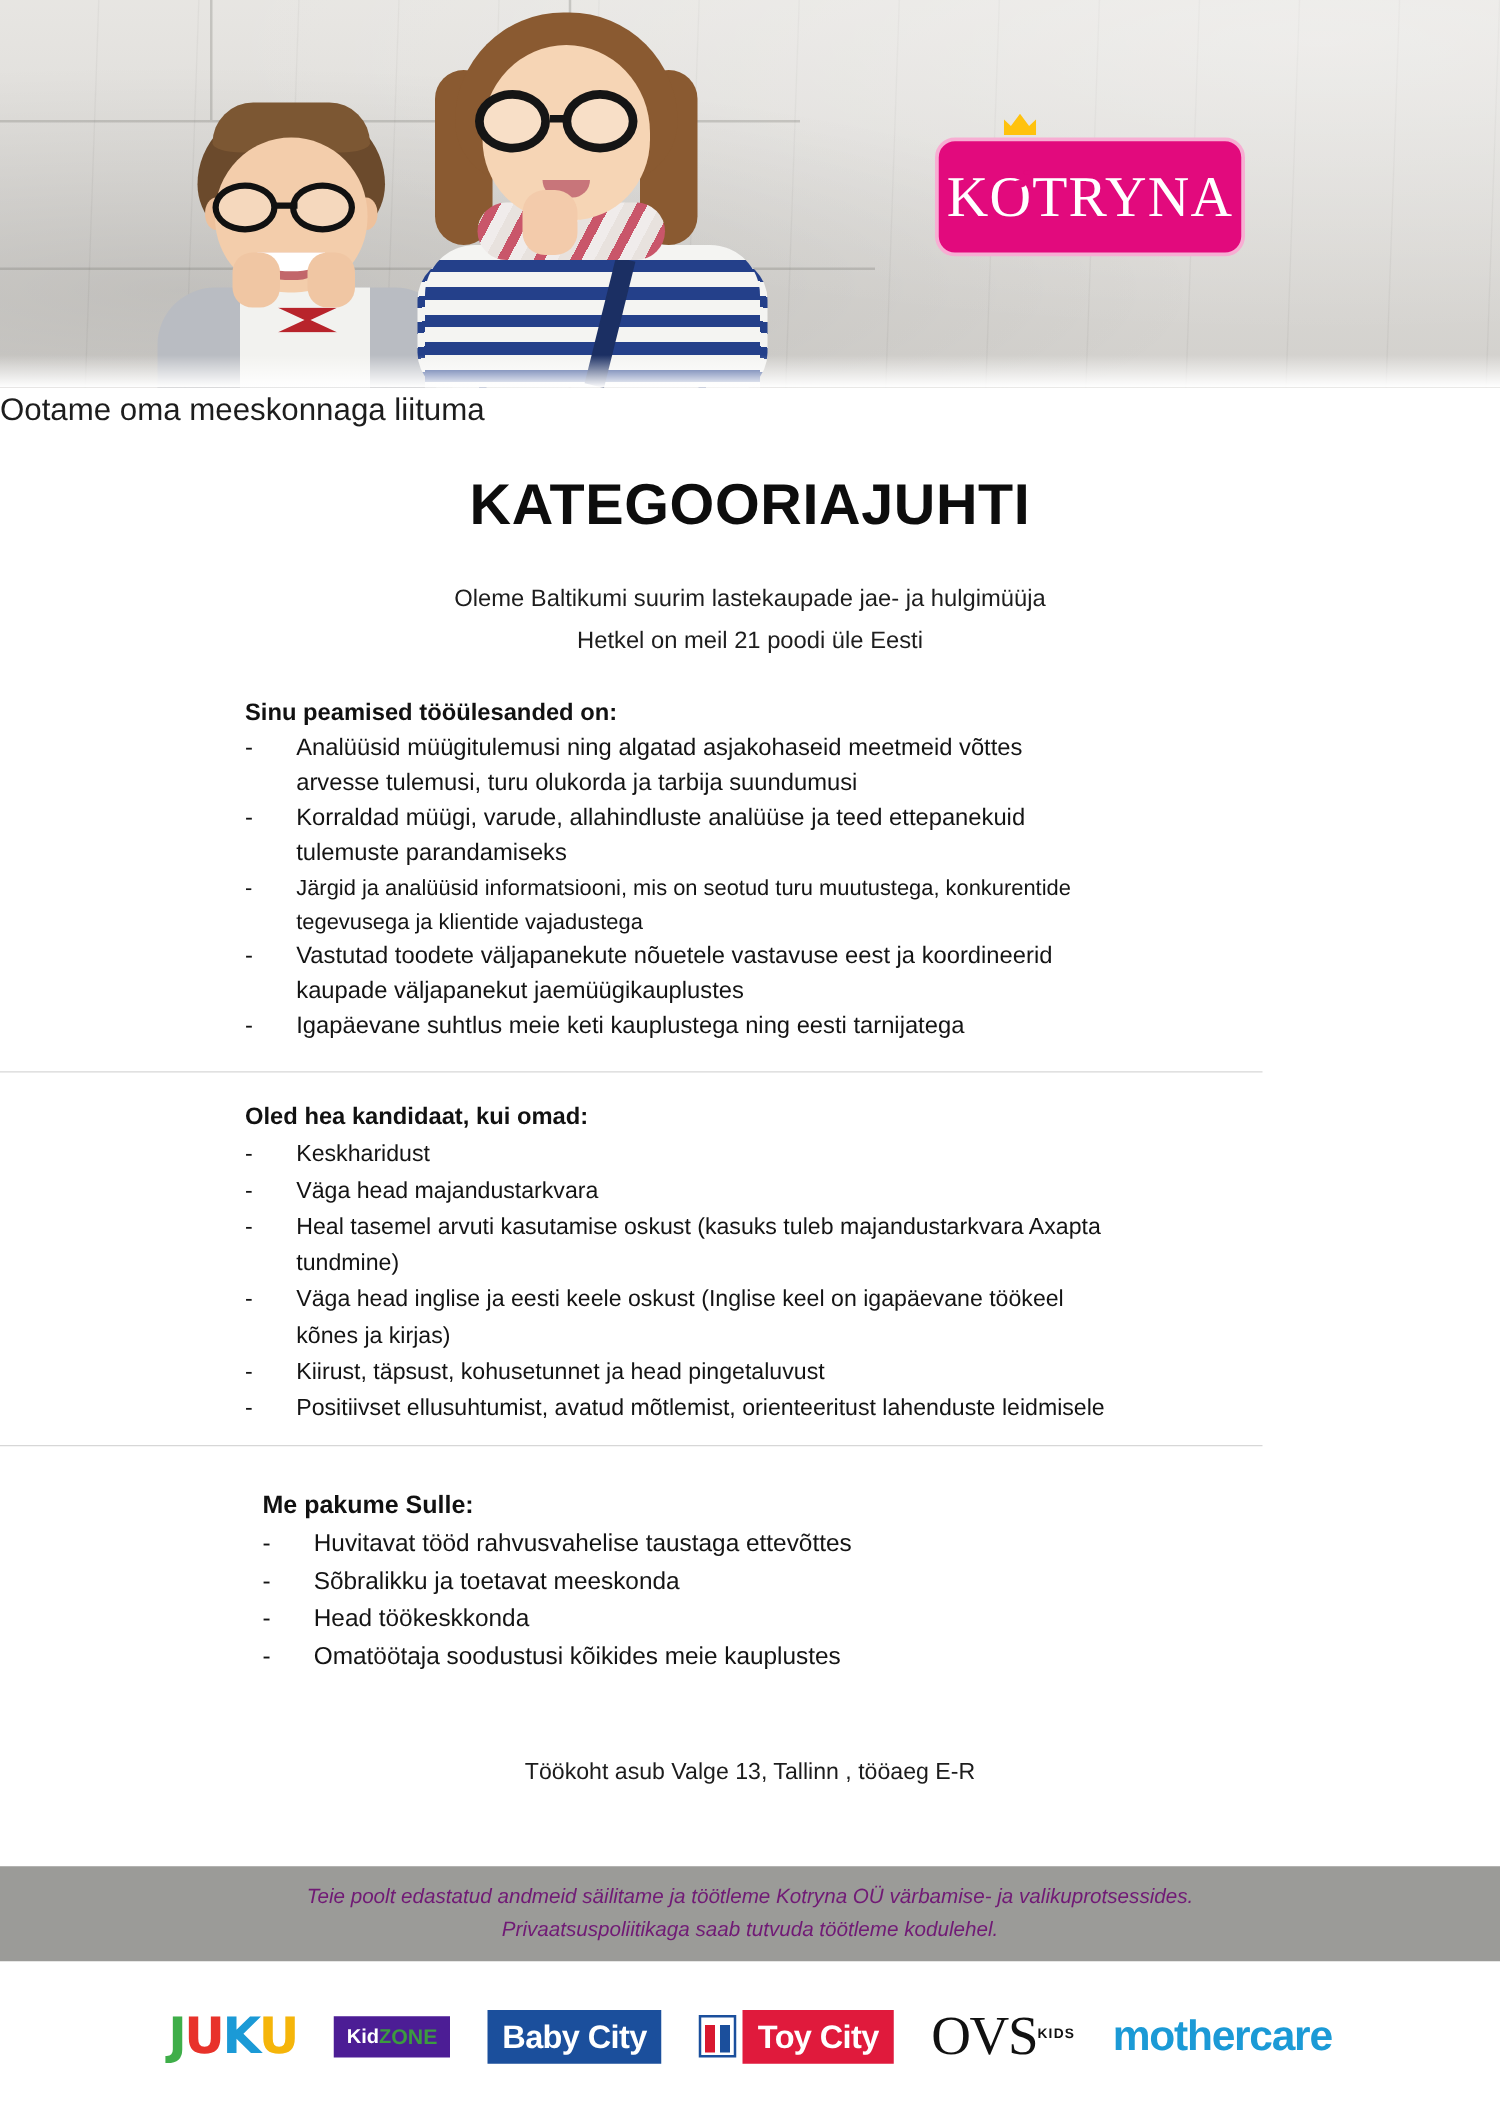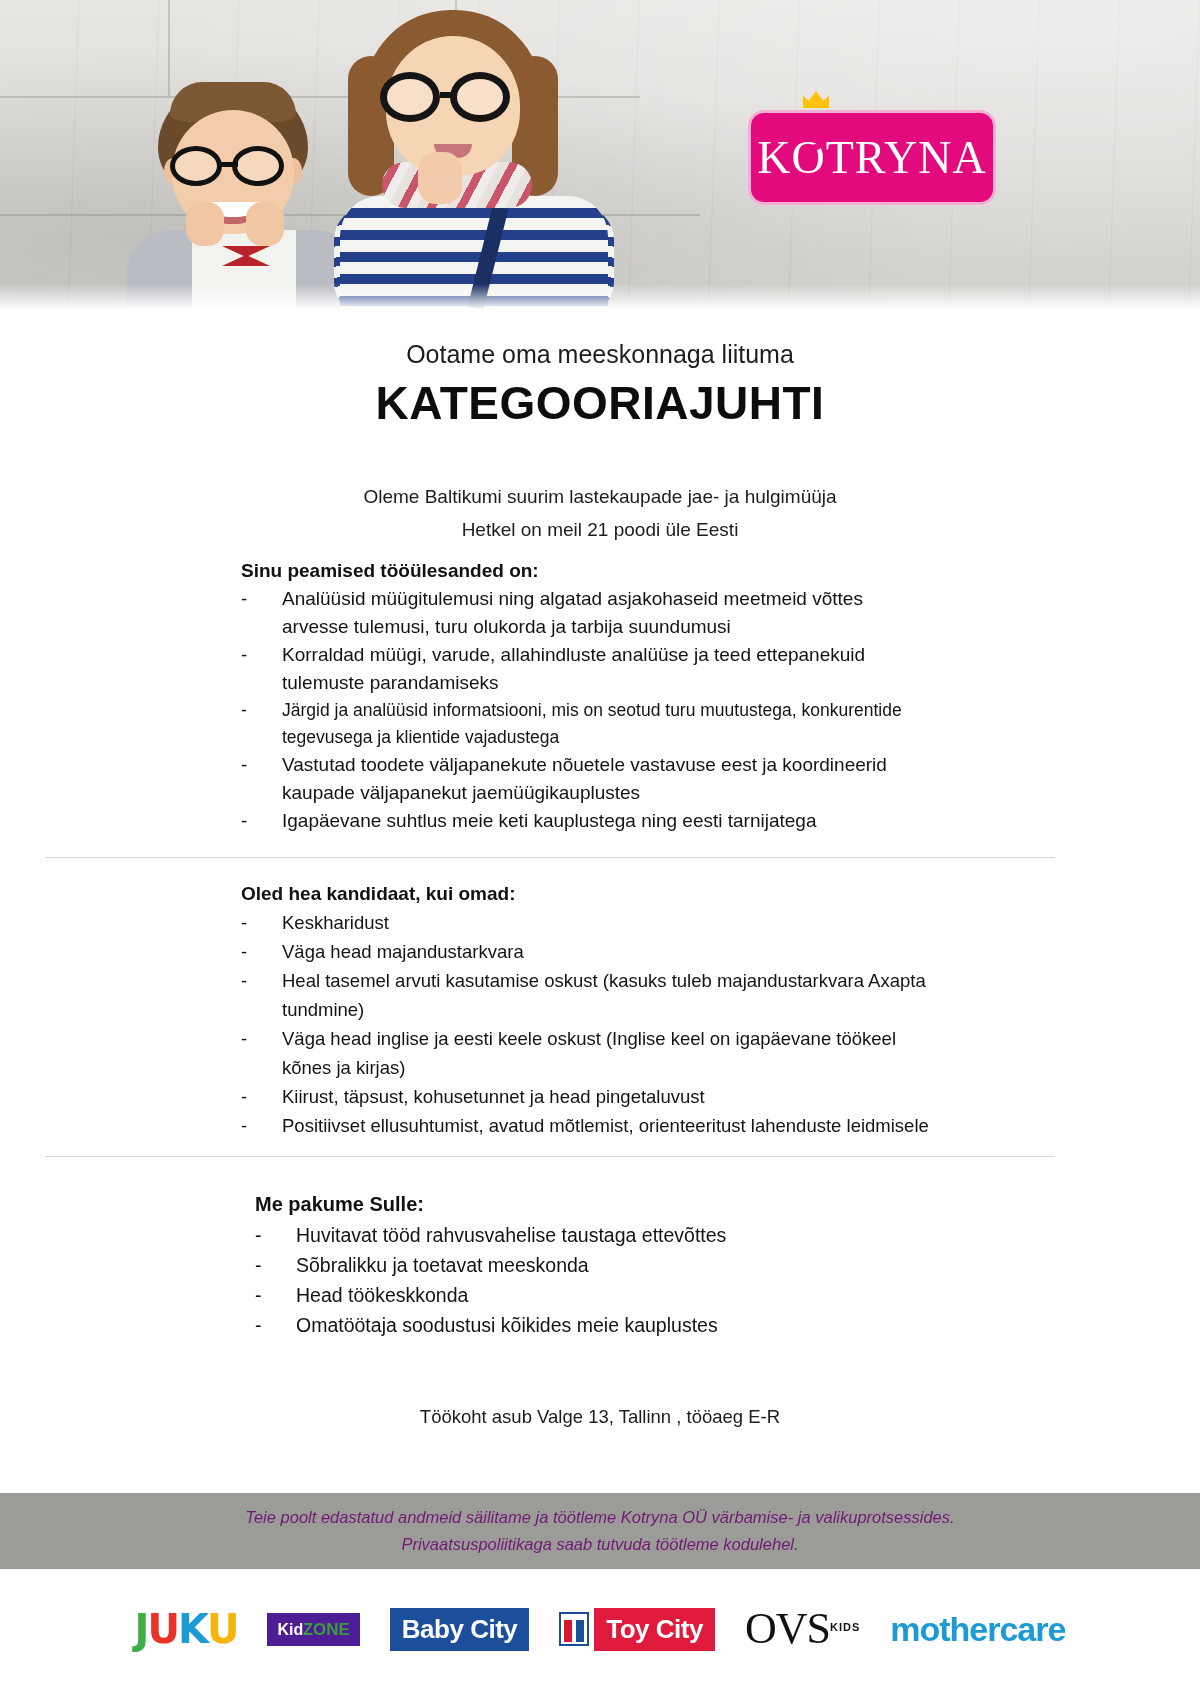--- a/index.html
+++ b/index.html
@@ -124,34 +124,34 @@
     position:absolute; left:49px; top:12px; width:32px; height:32px;
     border-radius:50%;
   }
   .logo-baby i{position:absolute; background:#e20a7d; border-radius:50%;}
   .logo-eyeL{left:7px; top:11px; width:6px; height:4px;}
   .logo-eyeR{left:19px; top:11px; width:6px; height:4px;}
   .logo-mouth{left:11px; top:19px; width:10px; height:6px; border-radius:0 0 10px 10px;}
 
   
   .sub-top{
-    position:absolute; top:340px; left:0; width:1200px; text-align:center;
+    position:absolute; top:314px; left:0; width:1200px; 
     font-size:25px; color:#1d1d1d;
   }
   .job-title{
     position:absolute; top:376px; left:0; width:1200px; text-align:center;
     font-size:46px; font-weight:bold; letter-spacing:.5px; color:#0d0d0d;
   }
   .lede{
-    position:absolute; top:480px; left:0; width:1200px; text-align:center;
+    position:absolute; top:463px; left:0; width:1200px; text-align:center;
     font-size:19px; line-height:33px; color:#1d1d1d;
   }
 
   
-  .content{ position:absolute; left:0; top:560px; width:965px;margin-left:45px; }
+  .content{ position:absolute; left:0; top:560px; width:965px; }
   .section{ position:relative; }
   .sec-head{ font-size:19px; font-weight:bold; color:#111; }
   ul.bullets{ list-style:none; }
   ul.bullets li{
     position:relative;
     font-size:19px;
     line-height:28px;
     color:#141414;
   }
   ul.bullets li .dash{

